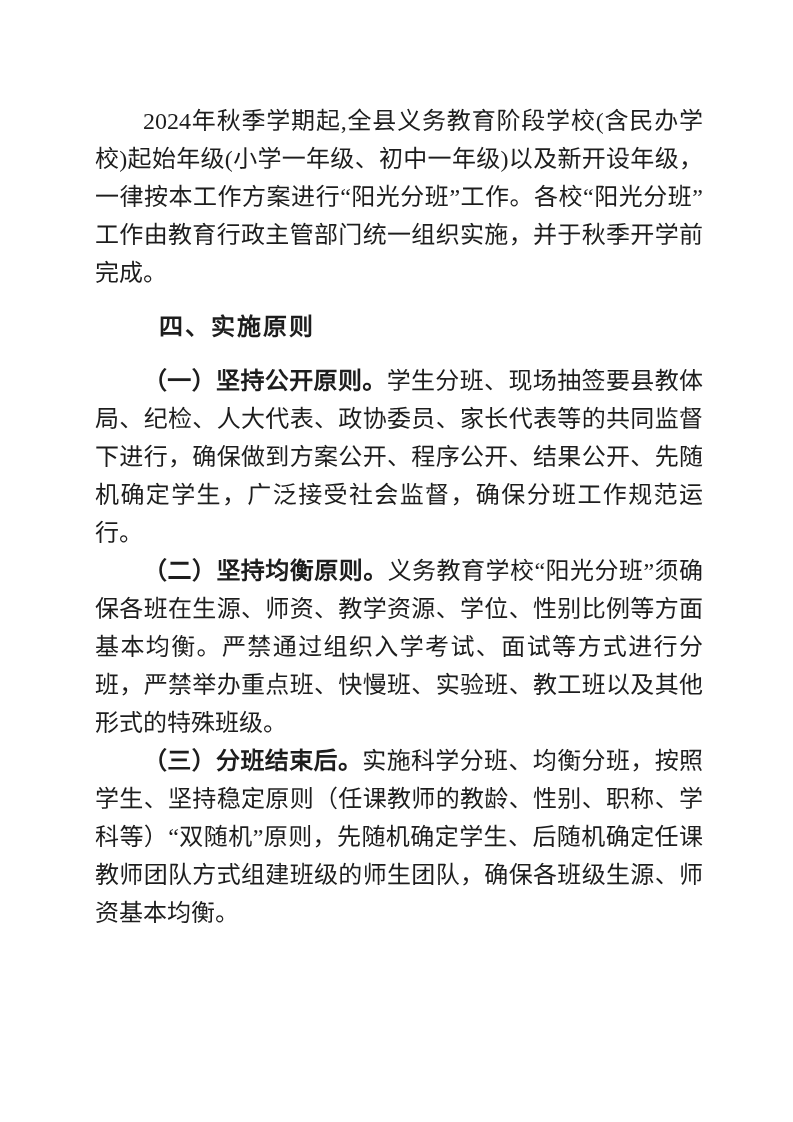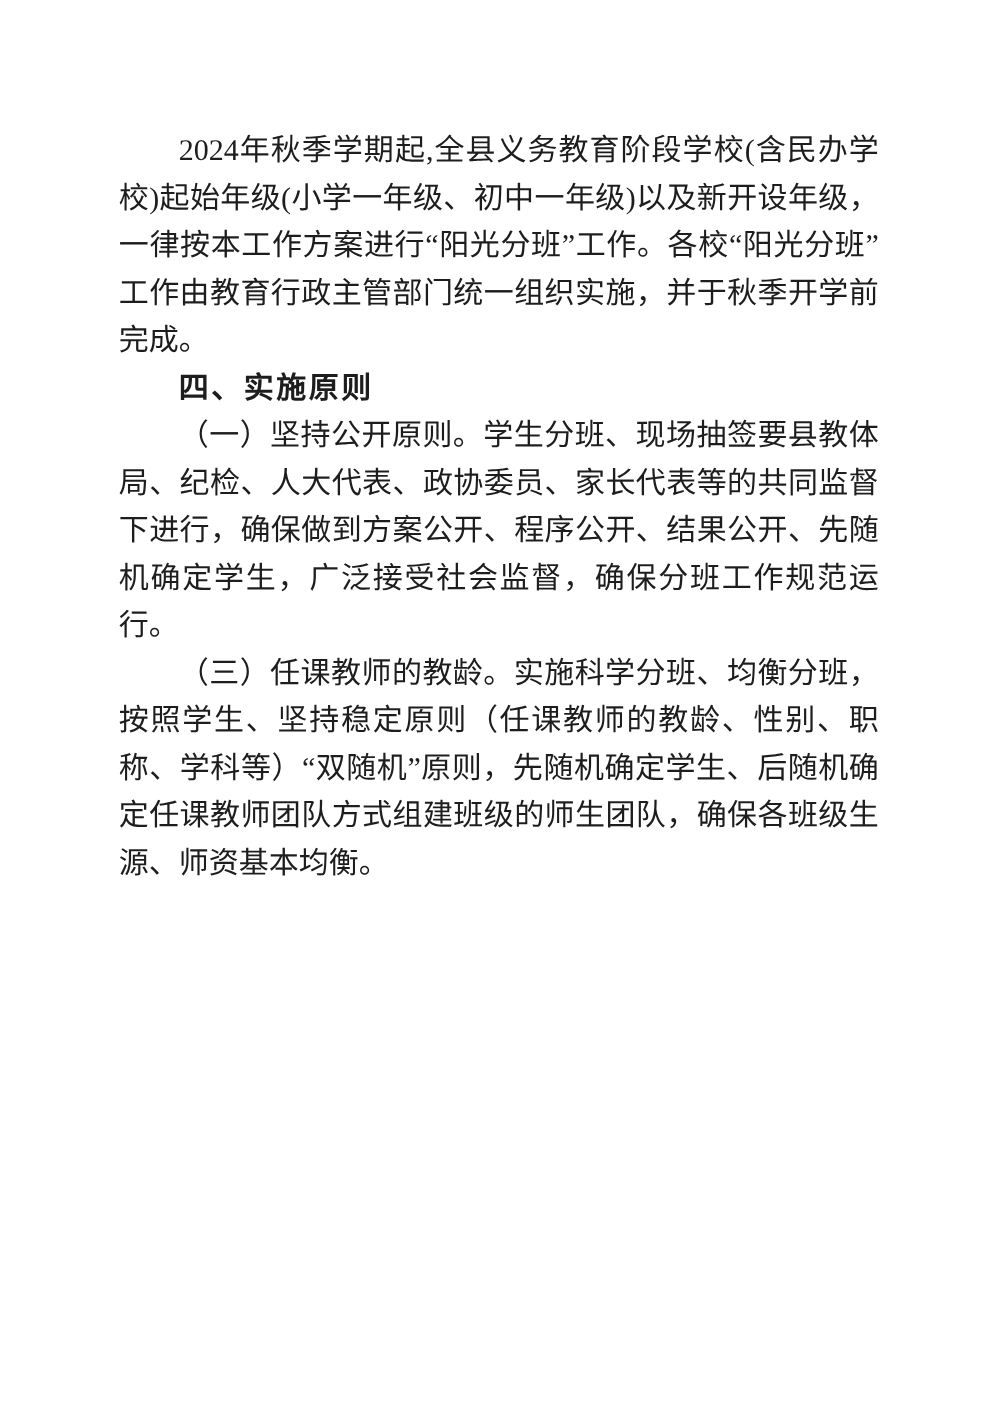--- a/index.html
+++ b/index.html
@@ -21,44 +21,47 @@
     font-size: 24px;
     line-height: 38px;
   }
   .para {
     margin: 0;
     text-indent: 2em;
     text-align: justify;
     text-justify: inter-character;
   }
   .section-heading {
-    margin: 0;
+    margin: 16px;
     text-indent: 2em;
     font-size: 24px;
     line-height: 38px;
     font-weight: 700;
     font-family: "Liberation Sans", "DejaVu Sans", sans-serif;
     letter-spacing: 2px;
   }
   .lead {
-    font-weight: 400;
+    font-weight: 700;
   }
 </style>
 </head>
 <body>
 
 <div class="page">
 
   <p class="para">2024年秋季学期起,全县义务教育阶段学校(含民办学校)起始年级(小学一年级、初中一年级)以及新开设年级，一律按本工作方案进行“阳光分班”工作。各校“阳光分班”工作由教育行政主管部门统一组织实施，并于秋季开学前完成。</p>
 
   <h2 class="section-heading">四、实施原则</h2>
 
   <p class="para">
     <span class="lead">（一）坚持公开原则。</span><span>学生分班、现场抽签要县教体局、纪检、人大代表、政协委员、家长代表等的共同监督下进行，确保做到方案公开、程序公开、结果公开、先随机确定学生，广泛接受社会监督，确保分班工作规范运行。</span>
   </p>
 
+  <p class="para">
+    <span class="lead">（二）坚持均衡原则。</span><span>义务教育学校“阳光分班”须确保各班在生源、师资、教学资源、学位、性别比例等方面基本均衡。严禁通过组织入学考试、面试等方式进行分班，严禁举办重点班、快慢班、实验班、教工班以及其他形式的特殊班级。</span>
+  </p>
 
   <p class="para">
-    <span class="lead">（三）任课教师的教龄。</span><span>实施科学分班、均衡分班，按照学生、坚持稳定原则（任课教师的教龄、性别、职称、学科等）“双随机”原则，先随机确定学生、后随机确定任课教师团队方式组建班级的师生团队，确保各班级生源、师资基本均衡。</span>
+    <span class="lead">（三）分班结束后。</span><span>实施科学分班、均衡分班，按照学生、坚持稳定原则（任课教师的教龄、性别、职称、学科等）“双随机”原则，先随机确定学生、后随机确定任课教师团队方式组建班级的师生团队，确保各班级生源、师资基本均衡。</span>
   </p>
 
 
 </div>
 
 </body></html>

